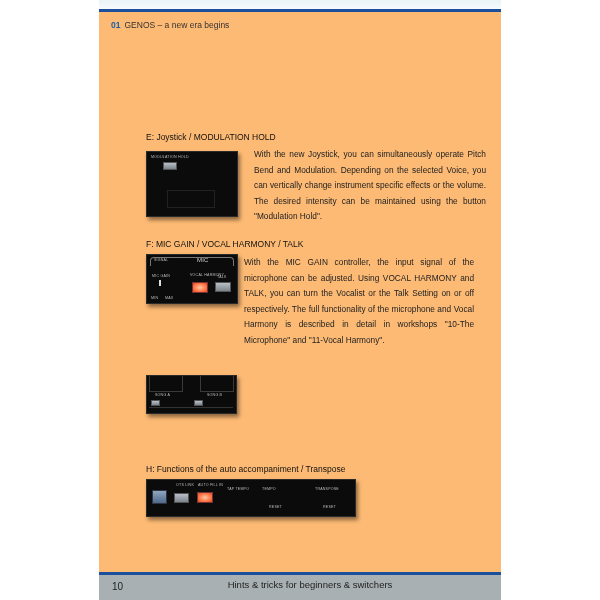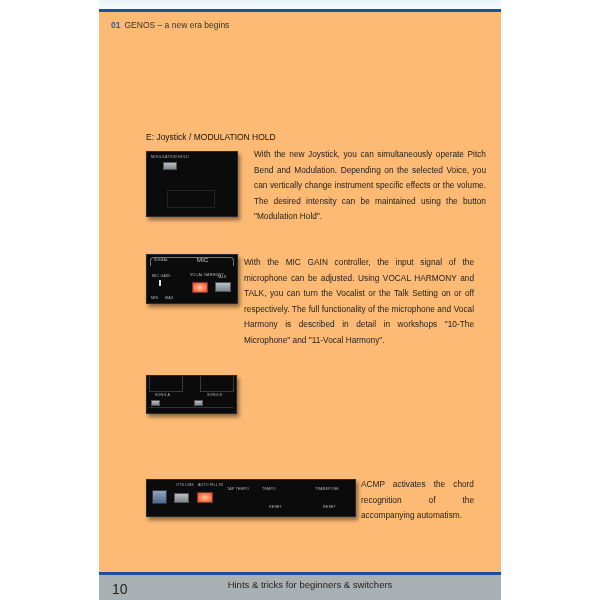--- a/index.html
+++ b/index.html
@@ -12,41 +12,42 @@
   .sec-title{position:absolute;left:47px;font-size:8.5px;font-weight:normal;color:#111;white-space:nowrap;}
   .body-text{position:absolute;font-size:8.3px;line-height:15.6px;color:#222;text-align:justify;}
   .panel{position:absolute;background:#0b0b0b;box-shadow:2px 3px 4px rgba(0,0,0,.45);border:1px solid #2a2a2a;}
   .plabel{position:absolute;font-size:3.6px;color:#bbb;white-space:nowrap;letter-spacing:.2px;}
   .btn-gray{position:absolute;background:linear-gradient(#b9bfc6,#7d848c);border:1px solid #555;}
   .btn-orange{position:absolute;background:radial-gradient(#ffc7a0,#ff6a3a 70%,#d8482a);border:1px solid #733;}
   .btn-blue{position:absolute;background:linear-gradient(#8fa6bf,#4f6a8a);border:1px solid #334;}
   .frame{position:absolute;border:1px solid #3a3a3a;}
   .footer{position:absolute;left:0;top:575px;width:402px;height:25px;background:#a9b0b3;}
   .footline{position:absolute;left:0;top:572px;width:402px;height:3px;background:#1c4f9c;}
-  .pagenum{position:absolute;left:13px;top:581px;font-size:14px;color:#222;}
+  .pagenum{position:absolute;left:13px;top:581px;font-size:10px;color:#222;}
   .foottitle{position:absolute;left:0;width:402px;top:579px;text-align:center;font-size:9.5px;color:#222;padding-left:20px;box-sizing:border-box;}
 </style>
 </head>
 <body>
 
 <div class="page">
   <div class="topband"></div>
   <div class="topline"></div>
   <div class="runhead">
     <span class="num">01</span><span>GENOS –  a new era begins</span>
   </div>
 
   <div class="sec-title" style="top:132px;">E: Joystick / MODULATION HOLD</div>
   <div class="panel" style="left:47px;top:151px;width:90px;height:64px;">
     <div class="plabel" style="left:4px;top:3px;">MODULATION HOLD</div>
     <div class="btn-gray" style="left:16px;top:10px;width:12px;height:6px;"></div>
     <div class="frame" style="left:20px;top:38px;width:46px;height:16px;border-color:#222;"></div>
   </div>
   <div class="body-text" style="left:155px;top:147px;width:232px;">With the new Joystick, you can simultaneously operate Pitch Bend and Modulation. Depending on the selected Voice, you can vertically change instrument specific effects or the volume. The desired intensity can be maintained using the button "Modulation Hold".</div>
 
+  <div class="sec-title" style="top:239px;">F: MIC GAIN / VOCAL HARMONY / TALK</div>
   <div class="panel" style="left:47px;top:254px;width:90px;height:48px;">
     <div class="frame" style="left:3px;top:2px;width:82px;height:8px;border-bottom:none;border-radius:4px 4px 0 0;border-color:#777;"></div>
     <div class="plabel" style="left:7px;top:3px;">SIGNAL</div>
     <div class="plabel" style="left:50px;top:2px;font-size:6px;color:#ccc;">MIC</div>
     <div class="plabel" style="left:5px;top:19px;">MIC GAIN</div>
     <div style="position:absolute;left:12px;top:25px;width:2px;height:6px;background:#ddd;"></div>
     <div class="plabel" style="left:43px;top:18px;">VOCAL HARMONY</div>
     <div class="btn-orange" style="left:45px;top:27px;width:14px;height:9px;"></div>
     <div class="plabel" style="left:70px;top:20px;">TALK</div>
     <div class="btn-gray" style="left:68px;top:27px;width:14px;height:8px;"></div>
@@ -59,31 +60,31 @@
   <div class="panel" style="left:47px;top:375px;width:89px;height:37px;">
     <div class="frame" style="left:2px;top:0px;width:32px;height:15px;border-top:none;"></div>
     <div class="frame" style="left:53px;top:0px;width:32px;height:15px;border-top:none;"></div>
     <div class="plabel" style="left:8px;top:17px;">SONG A</div>
     <div class="plabel" style="left:60px;top:17px;">SONG B</div>
     <div class="btn-gray" style="left:4px;top:24px;width:7px;height:4px;"></div>
     <div class="btn-gray" style="left:47px;top:24px;width:7px;height:4px;"></div>
     <div style="position:absolute;left:2px;top:31px;width:84px;height:1px;background:#333;"></div>
   </div>
 
+  <div class="sec-title" style="top:464px;">H: Functions of the auto accompaniment / Transpose</div>
   <div class="panel" style="left:47px;top:479px;width:208px;height:36px;">
     <div class="btn-blue" style="left:5px;top:10px;width:13px;height:12px;"></div>
     <div class="plabel" style="left:29px;top:3px;">OTS LINK</div>
     <div class="btn-gray" style="left:27px;top:13px;width:13px;height:8px;"></div>
     <div class="plabel" style="left:51px;top:3px;">AUTO FILL IN</div>
     <div class="btn-orange" style="left:50px;top:12px;width:14px;height:9px;"></div>
     <div class="plabel" style="left:80px;top:7px;">TAP TEMPO</div>
     <div class="plabel" style="left:115px;top:7px;">TEMPO</div>
     <div class="plabel" style="left:168px;top:7px;">TRANSPOSE</div>
     <div class="plabel" style="left:122px;top:25px;">RESET</div>
     <div class="plabel" style="left:176px;top:25px;">RESET</div>
   </div>
-  <div class="body-text" style="left:262px;top:477px;width:113px;">ACMP activates the chord recognition of the accompanying automatism.</div>
 
   <div class="footline"></div>
   <div class="footer"></div>
   <div class="pagenum">10</div>
   <div class="foottitle">Hints &amp; tricks for beginners &amp; switchers</div>
 </div>
 
 </body></html>

